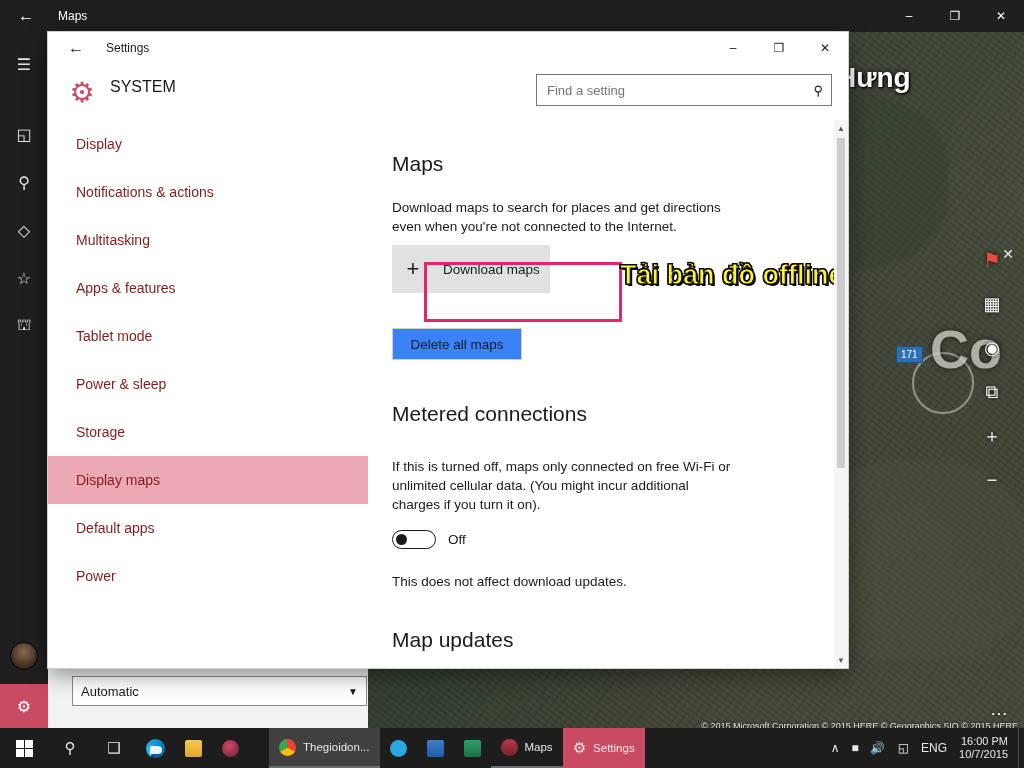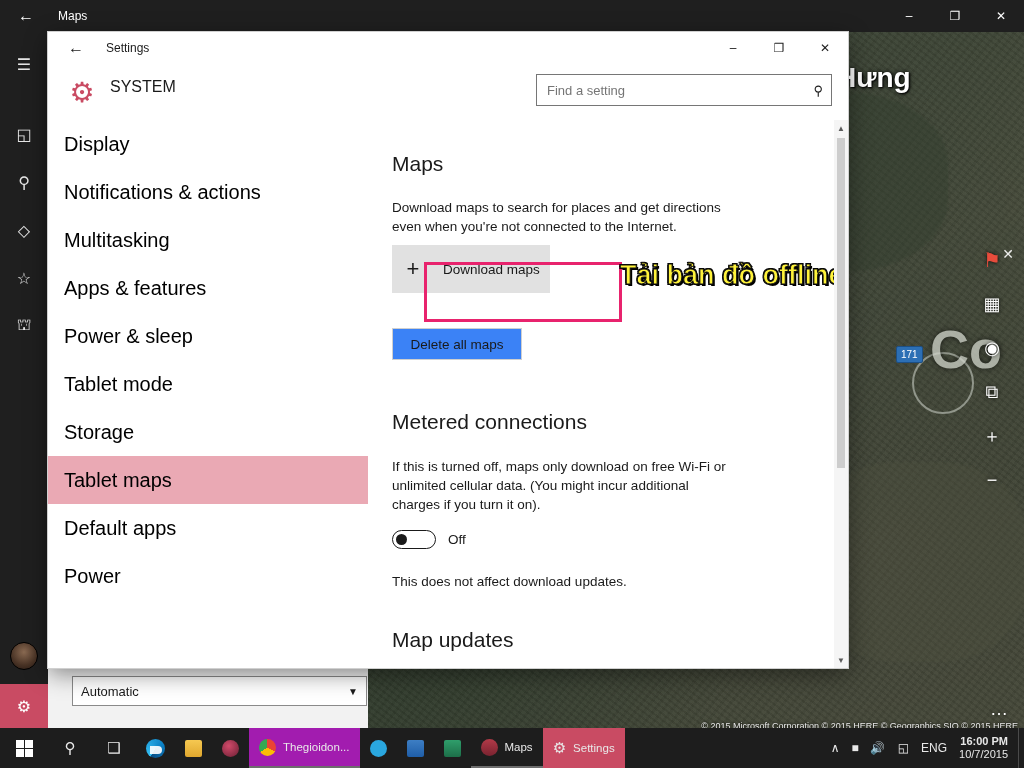--- a/index.html
+++ b/index.html
@@ -173,22 +173,22 @@
     font-family:"Liberation Sans", sans-serif; background:transparent;
   }
   #settings-search .mag { font-size:13px; color:#1a1a1a; margin-left:4px; }
 
   #settings-body { position:absolute; left:0; top:88px; width:800px; height:548px; }
 
   #settings-sidebar {
     position:absolute; left:0; top:0; width:320px; height:548px; background:#ffffff;
   }
   .side-item {
-    height:48px; line-height:48px; padding-left:16px;
-    font-size:20px; color:#000000;
+    height:48px; line-height:48px; padding-left:28px;
+    font-size:14px; color:#7f1d1d;
   }
   .side-item.selected { background:#eaa9b4; }
 
   #settings-main {
     position:absolute; left:320px; top:0; width:480px; height:548px;
     background:#ffffff; overflow:hidden;
   }
   .sec-title { font-size:21px; color:#1a1a1a; }
   .body-text { font-size:13.5px; color:#1a1a1a; line-height:19px; }
 
@@ -218,21 +218,21 @@
     white-space:nowrap;
   }
 
   #delete-all-btn {
     position:absolute; left:24px; top:208px; width:130px; height:32px;
     background:#3b82f6; border:1px solid #cfcfcf;
     display:flex; align-items:center; justify-content:center;
     font-size:13.5px; color:#1a1a1a;
   }
 
-  #metered-heading { position:absolute; left:24px; top:290px; }
+  #metered-heading { position:absolute; left:24px; top:282px; }
   #metered-desc { position:absolute; left:24px; top:337px; width:340px; }
 
   #metered-toggle-row { position:absolute; left:24px; top:410px; display:flex; align-items:center; gap:12px; }
   .toggle {
     width:44px; height:19px; border-radius:10px; background:#ffffff;
     border:1px solid #1a1a1a; position:relative;
   }
   .toggle .knob {
     position:absolute; left:3px; top:3px; width:11px; height:11px;
     border-radius:50%; background:#1a1a1a;
@@ -268,21 +268,21 @@
   .win-logo i { background:#ffffff; display:block; }
   .tb-icon {
     width:44px; height:40px; display:flex; align-items:center; justify-content:center;
     color:#e8e8e8; font-size:15px;
   }
   .tb-app {
     height:40px; display:flex; align-items:center; gap:7px;
     padding:0 10px; color:#e8e8e8; font-size:11.5px;
     max-width:160px; white-space:nowrap; overflow:hidden;
   }
-  .tb-app.active-chrome { background:#a21caf; border-bottom:2px solid #3aa0e8; }
+  .tb-app.active-chrome { background:#404040; border-bottom:2px solid #3aa0e8;margin-left:20px; }
   .tb-app.active-settings { background:#c94b63; }
   .tb-app.running { border-bottom:2px solid #6d6d6d; }
   .appicon { width:17px; height:17px; border-radius:2px; display:block; flex:0 0 auto; }
   #tray {
     margin-left:auto; height:40px; display:flex; align-items:center; color:#e8e8e8; font-size:11px;
   }
   .tray-ico { padding:0 6px; font-size:12px; }
   #clock { text-align:right; line-height:13px; padding:0 10px 0 6px; font-size:11px; }
   #show-desktop { width:6px; height:40px; border-left:1px solid #4a4a4a; }
 
@@ -376,45 +376,45 @@
       </div>
     </div>
 
     <div id="settings-body">
 
       <div id="settings-sidebar">
         <div class="side-item">Display</div>
         <div class="side-item">Notifications &amp; actions</div>
         <div class="side-item">Multitasking</div>
         <div class="side-item">Apps &amp; features</div>
+        <div class="side-item">Tablet mode</div>
         <div class="side-item">Power &amp; sleep</div>
-        <div class="side-item">Tablet mode</div>
         <div class="side-item">Storage</div>
-        <div class="side-item selected">Tablet maps</div>
+        <div class="side-item selected">Display maps</div>
         <div class="side-item">Default apps</div>
         <div class="side-item">Power</div>
       </div>
 
       <div id="settings-main">
 
         <div class="sec-title" id="maps-heading">Maps</div>
         <div class="body-text" id="maps-desc">Download maps to search for places and get directions even when you're not connected to the Internet.</div>
 
         <div id="download-maps-btn">
           <span id="download-plus">+</span>
           <span id="download-label">Download maps</span>
         </div>
 
         <div id="redbox"></div>
         <div id="yellow-anno">Tải bản đồ offline</div>
 
         <div id="delete-all-btn">Delete all maps</div>
 
         <div class="sec-title" id="metered-heading">Metered connections</div>
-        <div class="body-text" id="metered-desc">If this is turned off, maps only download on free Wi-Fi or unlimited cellular data. (You might incur additional charges if you turn it on).</div>
+        <div class="body-text" id="metered-desc">If this is turned off, maps only connected on free Wi-Fi or unlimited cellular data. (You might incur additional charges if you turn it on).</div>
 
         <div id="metered-toggle-row">
           <span class="toggle">
               <span class="knob"></span>
             </span>
           <span id="toggle-state">Off</span>
         </div>
 
         <div class="body-text" id="auto-updates-note">This does not affect download updates.</div>
         <div class="sec-title" id="mapupdates-heading">Map updates</div>
@@ -471,20 +471,20 @@
       <span>Settings</span>
     </div>
 
     <div id="tray">
       <span class="tray-ico">∧</span>
       <span class="tray-ico">■</span>
       <span class="tray-ico">🔊</span>
       <span class="tray-ico">◱</span>
       <span class="tray-ico">ENG</span>
       <span id="clock">
-        <span style="display:block;font-weight:bold;">16:00 PM</span>
+        <span style="display:block;">16:00 PM</span>
         <span style="display:block;">10/7/2015</span>
       </span>
       <span id="show-desktop"></span>
     </div>
   </div>
 
 </div>
 
 </body></html>

